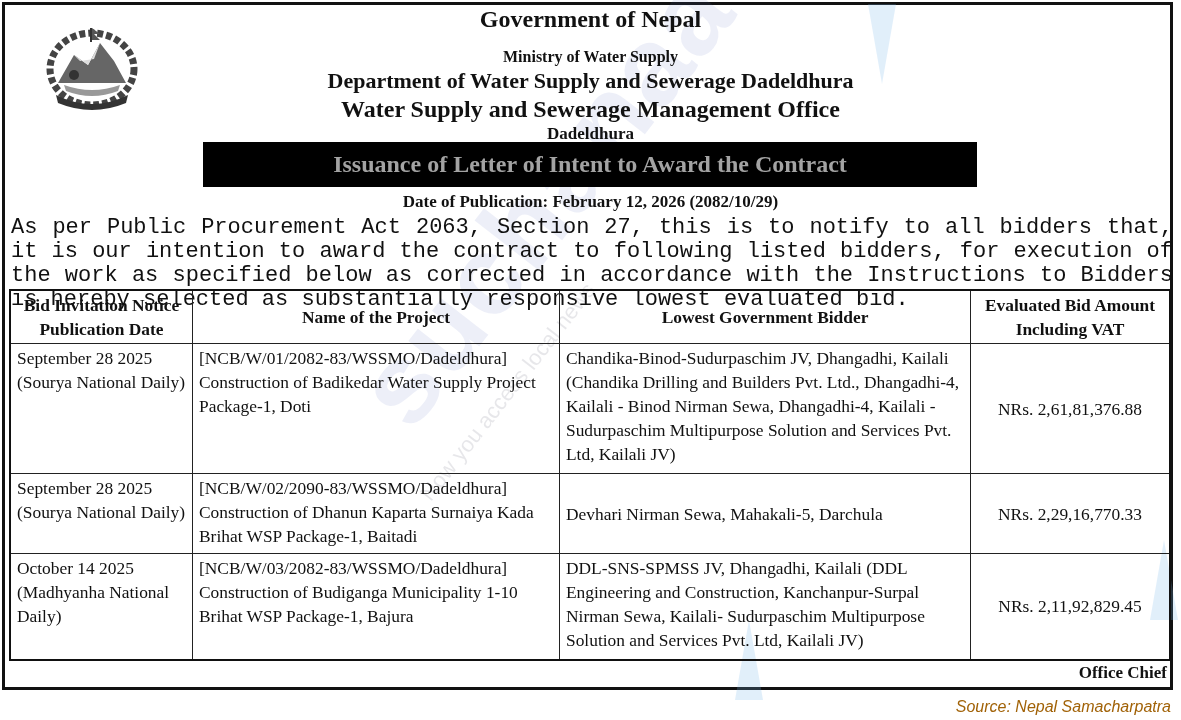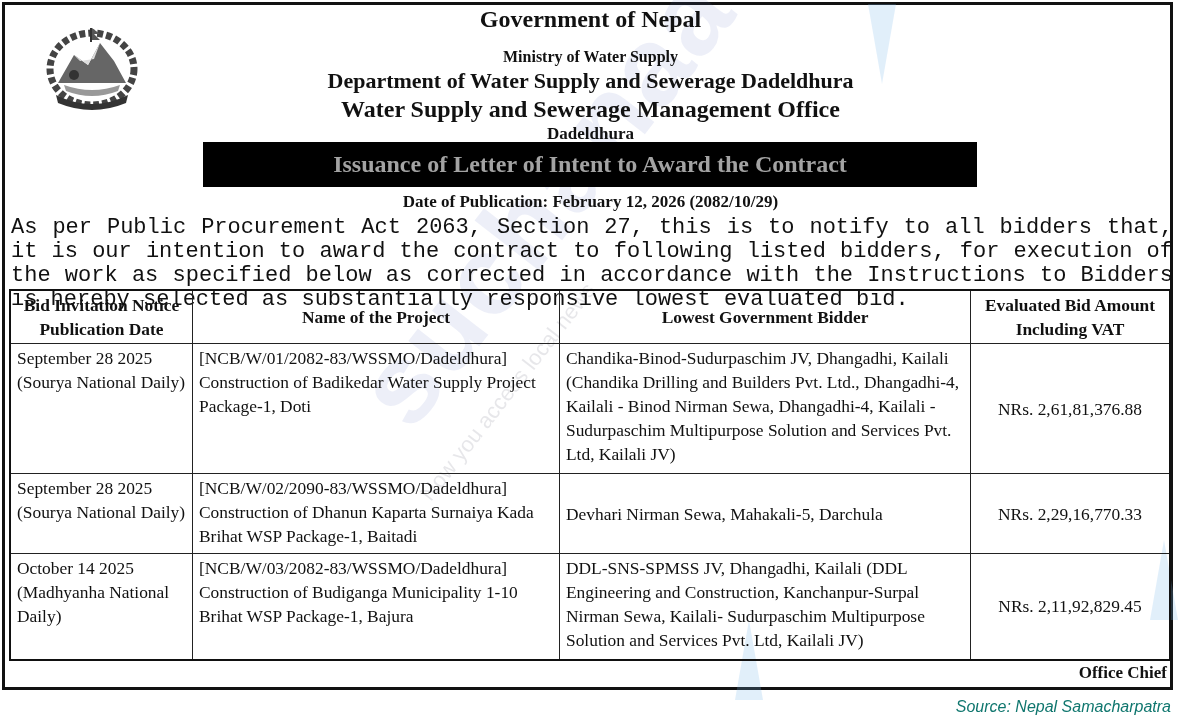--- a/index.html
+++ b/index.html
@@ -34,21 +34,21 @@
   table.bids { position: absolute; left: 9px; top: 289px; width: 1162px; border-collapse: collapse;
                z-index: 1; font-size: 17.4px; line-height: 24px; background: transparent; }
   table.bids th, table.bids td { border: 1.5px solid #222; vertical-align: top; padding: 2px 6px; }
   table.bids { border: 2.5px solid #111; }
   table.bids th { font-weight: bold; text-align: center; vertical-align: middle; height: 48px; }
   table.bids td.amount { text-align: center; vertical-align: middle; }
   .col1 { width: 169px; } .col2 { width: 354px; } .col3 { width: 398px; } .col4 { width: 186px; }
   .td-mid { vertical-align: middle !important; }
   .sign { position: absolute; right: 14px; top: 663px; font-weight: bold; font-size: 17px; z-index: 1; }
   .source { position: absolute; right: 10px; top: 698px; font-family: "Liberation Sans", sans-serif;
-            font-style: italic; font-size: 16px; color: #0f766e; }
+            font-style: italic; font-size: 16px; color: #a16207; }
 </style>
 </head>
 <body>
 
 <div class="frame"></div>
 
 <div class="watermark wm-word">suchanaa</div>
 <div class="watermark wm-tag">Now you access local news</div>
 <div class="watermark wm-arrow" style="left:868px; top:4px;"></div>
 <div class="watermark wm-arrow" style="left:735px; top:620px; transform:rotate(180deg);"></div>

